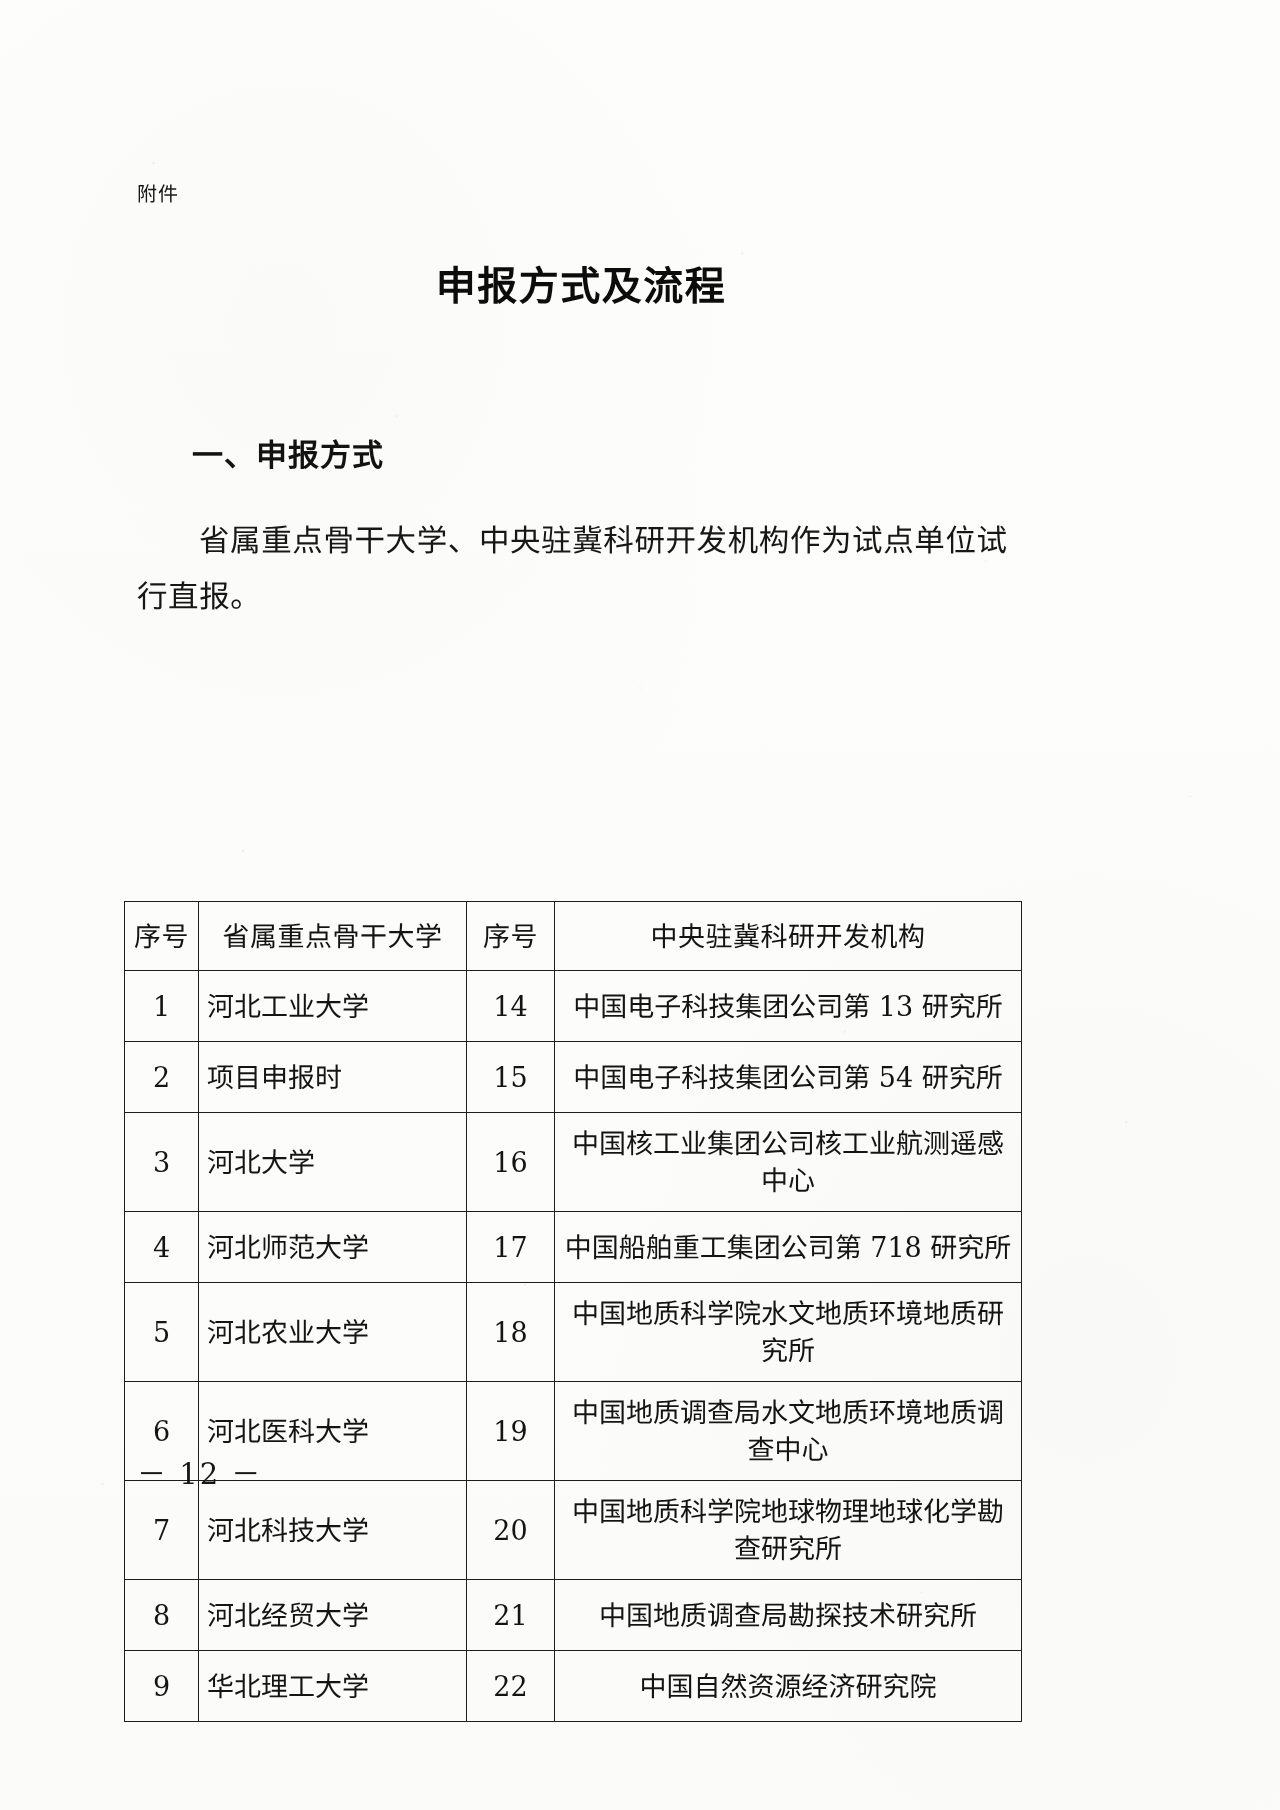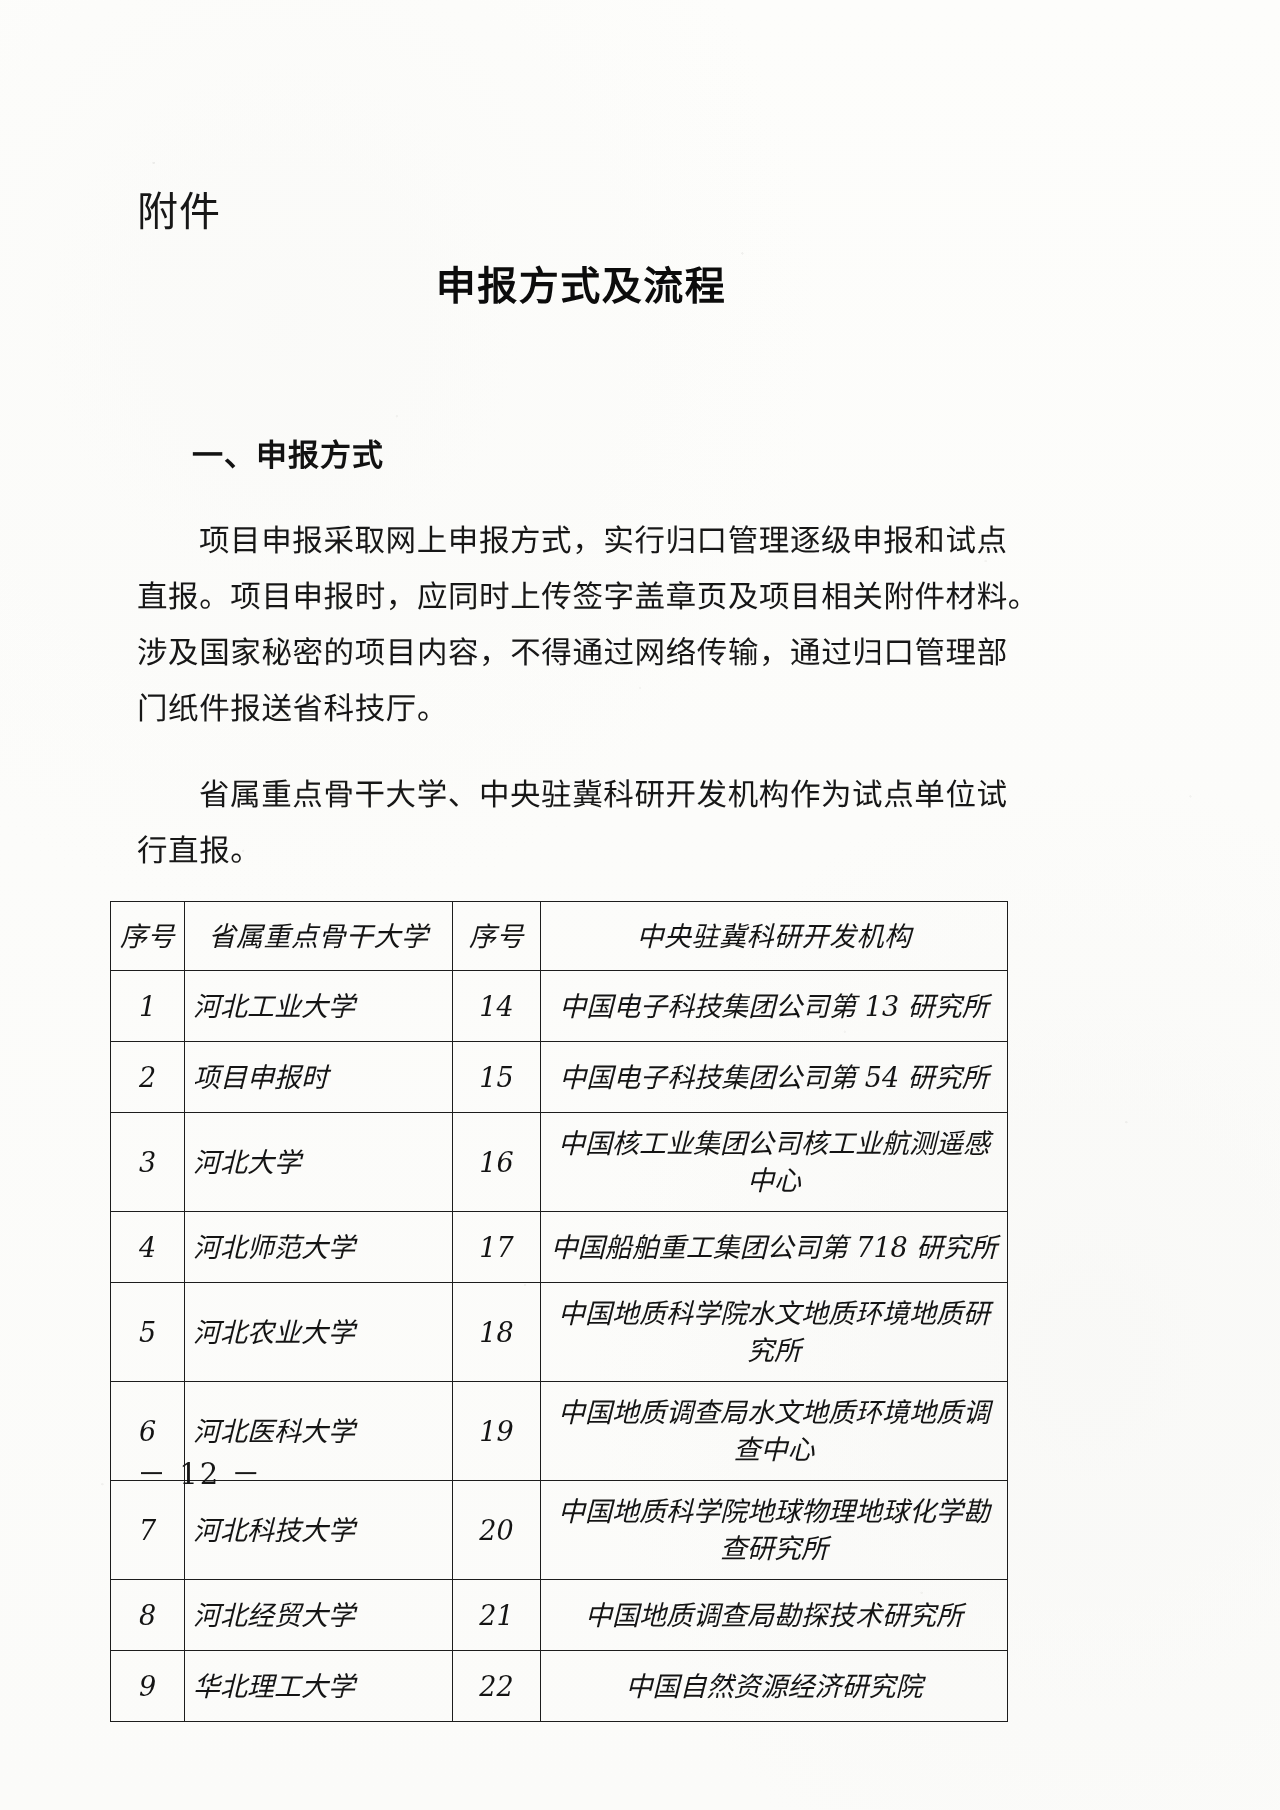--- a/index.html
+++ b/index.html
@@ -45,21 +45,21 @@
       radial-gradient(circle at 72% 88%, rgba(175,173,168,.26) 0 1px, transparent 1.4px),
       radial-gradient(circle at 50% 38%, rgba(180,178,174,.22) 0 1px, transparent 1.4px),
       radial-gradient(circle at 93% 44%, rgba(176,174,170,.24) 0 1px, transparent 1.4px);
   }
 
   
   .attach-label {
     position: absolute;
     left: 137px;
     top: 178px;
-    font-size: 41px;
+    font-size: 20px;
     letter-spacing: 1px;
     color: #171717;
   }
 
   
   .doc-title {
     position: absolute;
     left: 137px;
     top: 258px;
     width: 888px;
@@ -101,24 +101,23 @@
   }
   .para .pline {
     display: block;
     white-space: nowrap;
   }
   .para .indent { padding-left: 62px; }
 
   
   .tbl-wrap {
     position: absolute;
-    left: 110px;
+    left: 124px;
     top: 901px;
     width: 897px;
-    font-style: italic;
   }
   table.reg {
     border-collapse: collapse;
     width: 897px;
     table-layout: fixed;
   }
   table.reg th, table.reg td {
     border: 1.6px solid #1d1d1d;
     padding: 6px 8px;
     font-size: 27px;
@@ -161,26 +160,20 @@
 
 <div class="attach-label">附件</div>
 
 <div class="doc-title">
   <span class="tl">申报方式及流程</span>
 </div>
 
 <div class="section-heading">一、申报方式</div>
 
 <div class="body-block">
-  <p class="para">
-    <span class="pline indent">项目申报采取网上申报方式，实行归口管理逐级申报和试点</span>
-    <span class="pline">直报。项目申报时，应同时上传签字盖章页及项目相关附件材料。</span>
-    <span class="pline">涉及国家秘密的项目内容，不得通过网络传输，通过归口管理部</span>
-    <span class="pline">门纸件报送省科技厅。</span>
-  </p>
   <p class="para">
     <span class="pline indent">省属重点骨干大学、中央驻冀科研开发机构作为试点单位试</span>
     <span class="pline">行直报。</span>
   </p>
 </div>
 
 <div class="tbl-wrap">
   <table class="reg">
     <colgroup>
       <col class="c-no">

